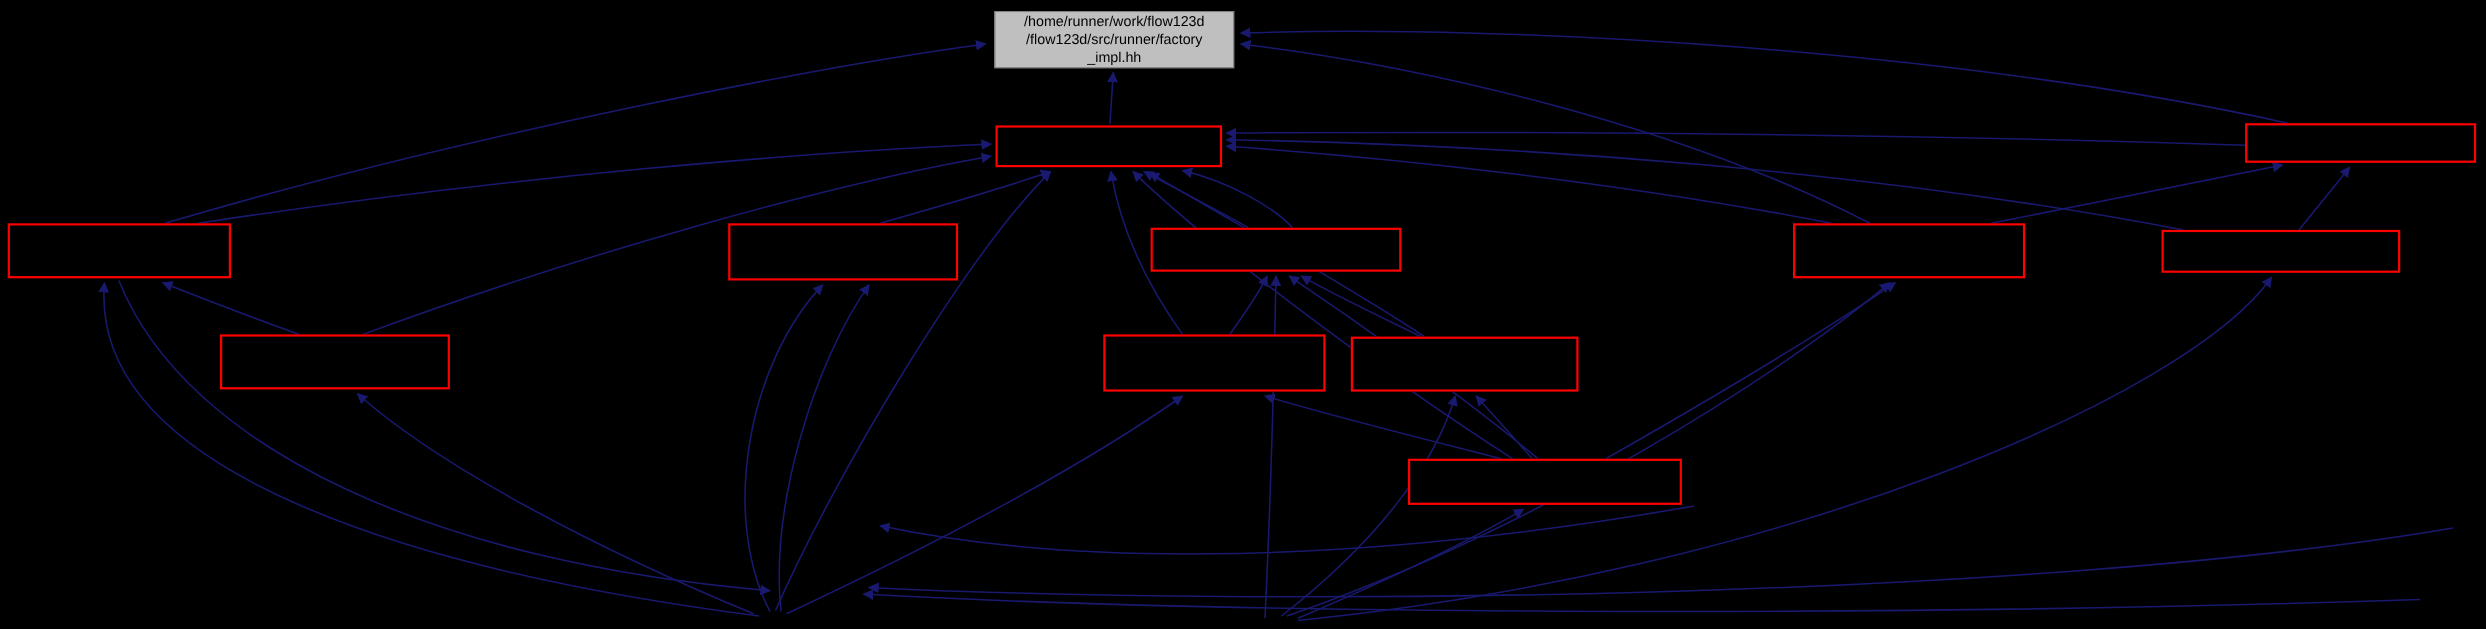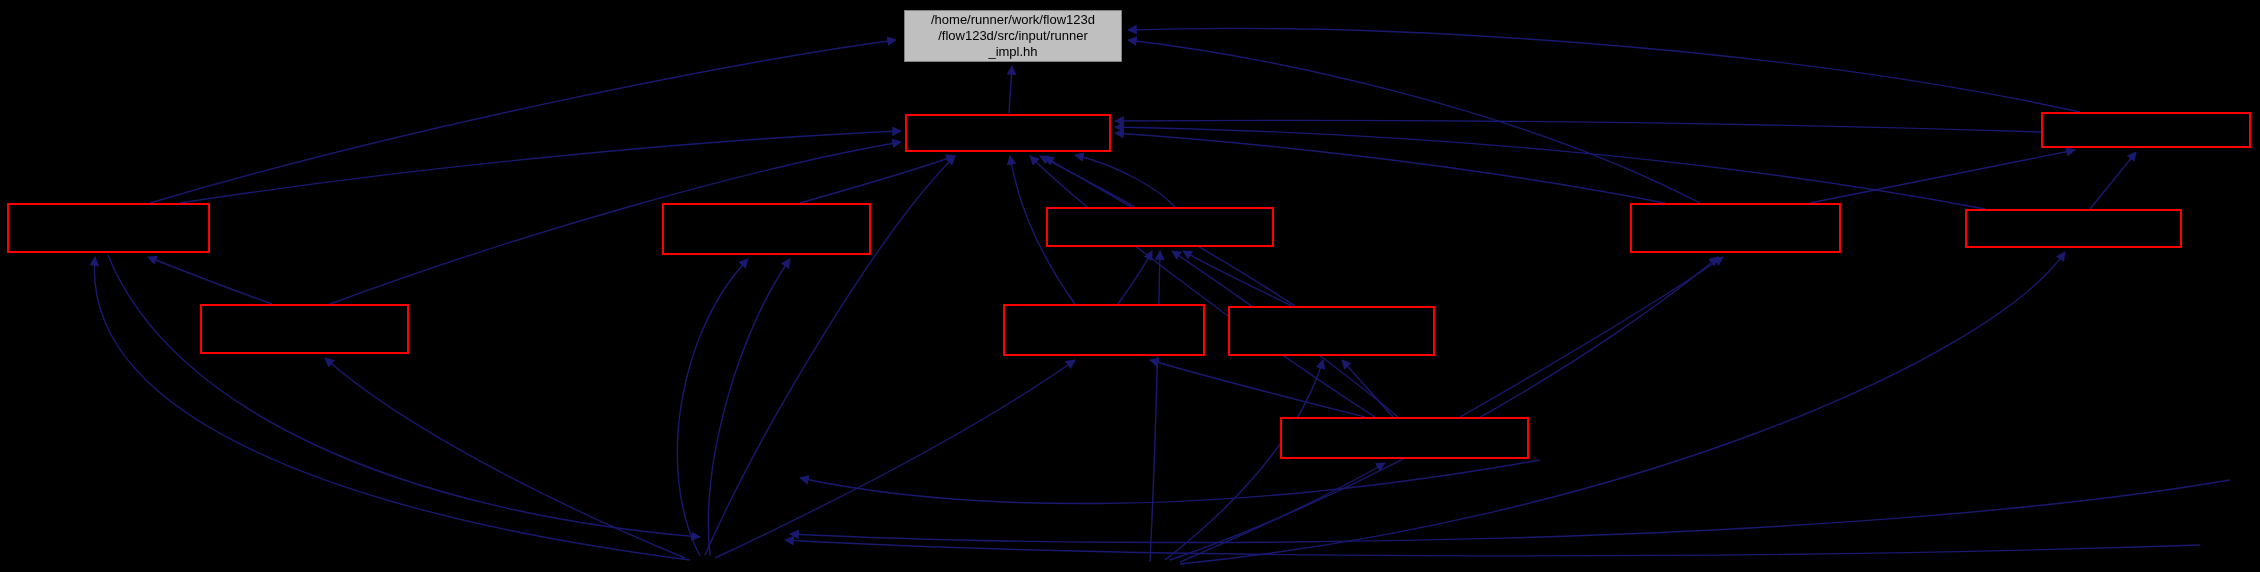--- a/index.html
+++ b/index.html
@@ -116,17 +116,17 @@
       <div class="graph-node" style="left: 1003px; top: 304px; width: 202px; height: 52px; border-color: rgb(255, 0, 0); background: rgb(0, 0, 0);"></div>
       <div class="graph-node" style="left: 1228px; top: 306px; width: 207px; height: 50px; border-color: rgb(255, 0, 0); background: rgb(0, 0, 0);"></div>
       <div class="graph-node" style="left: 1280px; top: 417px; width: 249px; height: 42px; border-color: rgb(255, 0, 0); background: rgb(0, 0, 0);"></div>
       <div class="graph-node" style="left: 1630px; top: 203px; width: 211px; height: 50px; border-color: rgb(255, 0, 0); background: rgb(0, 0, 0);"></div>
       <div class="graph-node" style="left: 2041px; top: 112px; width: 210px; height: 36px; border-color: rgb(255, 0, 0); background: rgb(0, 0, 0);"></div>
       <div class="graph-node" style="left: 1965px; top: 209px; width: 217px; height: 39px; border-color: rgb(255, 0, 0); background: rgb(0, 0, 0);"></div>
     </div>
 
   <div class="title-node" id="title-node" style="left: 904px; top: 10px; width: 218px; height: 52px; background: rgb(191, 191, 191); border: 1px solid rgb(128, 128, 128); color: rgb(0, 0, 0);">
     <span>/home/runner/work/flow123d</span>
-    <span>/flow123d/src/input/runner</span>
+    <span>/flow123d/src/runner/factory</span>
     <span>_impl.hh</span>
   </div>
 
 </div>
 
 </body></html>

